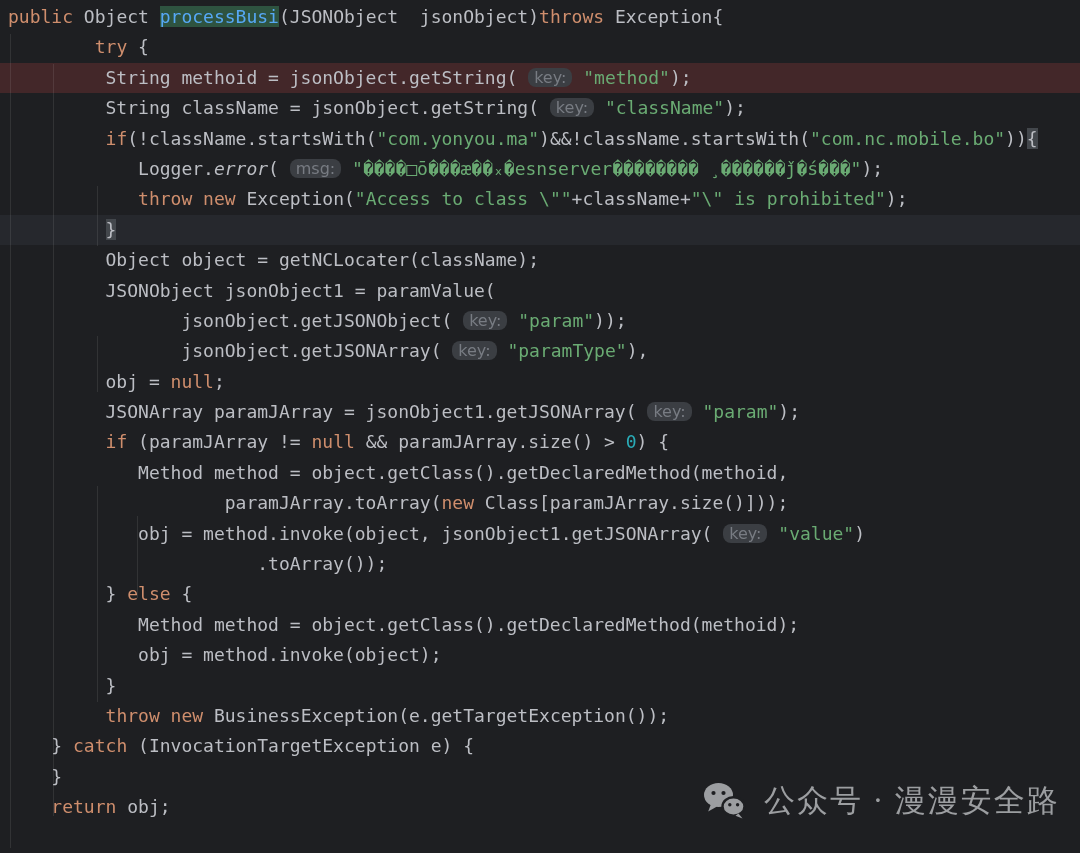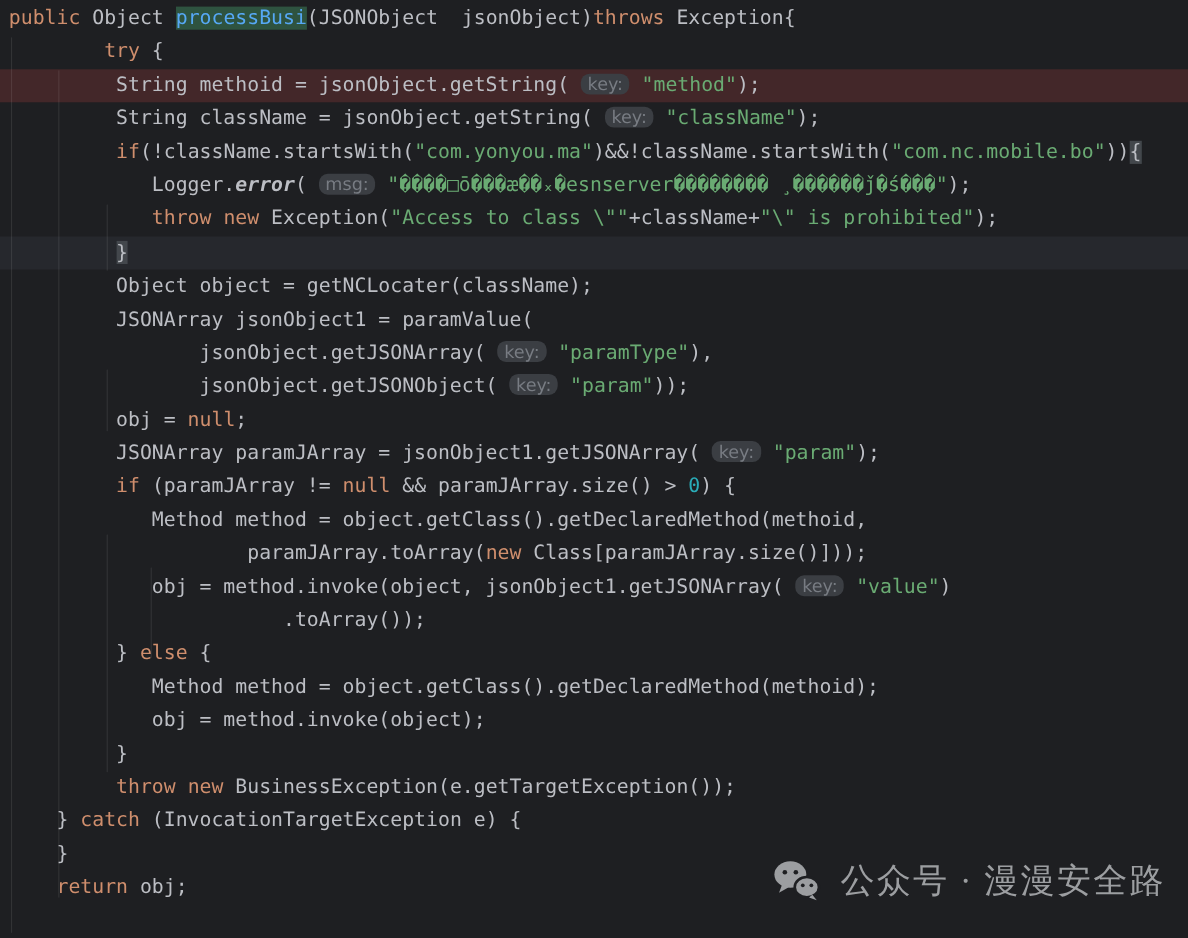--- a/index.html
+++ b/index.html
@@ -19,21 +19,21 @@
     color:var(--def,#bcbec4);
     position:relative;
   }
   .bg-red{background:var(--linered,#432729);}
   .bg-cur{background:var(--linecur,#26282d);}
   .tok-def{color:var(--def,#bcbec4);}
   .tok-kw{color:var(--kw,#cf8e6d);}
   .tok-str{color:var(--str,#6aab73);}
   .tok-num{color:var(--num,#2aacb8);}
   .tok-decl{color:var(--decl,#56a8f5);background:var(--declbg,#2e5340);}
-  .tok-ital{color:var(--def,#bcbec4);font-style:italic;font-weight:bold;}
+  .tok-ital{color:var(--def,#bcbec4);font-style:italic;}
   .tok-brh{background:var(--brh,#43474c);}
   .tok-hint{
     display:inline-block;
     font-family:"DejaVu Sans", "Liberation Sans", sans-serif;
     font-size:16px;
     line-height:19px;
     color:var(--hintfg,#787c83);
     background:var(--hintbg,#3b3e43);
     border-radius:8px;
     padding:0 6px;
@@ -63,23 +63,23 @@
   <div id="code-lines">
       <div class="code-line"><span class="tok-kw">public</span><span class="tok-def"> Object </span><span class="tok-decl">processBusi</span><span class="tok-def">(JSONObject  jsonObject)</span><span class="tok-kw">throws</span><span class="tok-def"> Exception{</span></div>
       <div class="code-line"><span class="tok-def">        </span><span class="tok-kw">try</span><span class="tok-def"> {</span></div>
       <div class="code-line bg-red"><span class="tok-def">         String methoid = jsonObject.getString( </span><span class="tok-hint">key:</span><span class="tok-def"> </span><span class="tok-str">"method"</span><span class="tok-def">);</span></div>
       <div class="code-line"><span class="tok-def">         String className = jsonObject.getString( </span><span class="tok-hint">key:</span><span class="tok-def"> </span><span class="tok-str">"className"</span><span class="tok-def">);</span></div>
       <div class="code-line"><span class="tok-def">         </span><span class="tok-kw">if</span><span class="tok-def">(!className.startsWith(</span><span class="tok-str">"com.yonyou.ma"</span><span class="tok-def">)&amp;&amp;!className.startsWith(</span><span class="tok-str">"com.nc.mobile.bo"</span><span class="tok-def">))</span><span class="tok-brh">{</span></div>
       <div class="code-line"><span class="tok-def">            Logger.</span><span class="tok-ital">error</span><span class="tok-def">( </span><span class="tok-hint">msg:</span><span class="tok-def"> </span><span class="tok-str">"����□ō���æ��ₓ�esnserver�������� ¸������ǰ�ś���"</span><span class="tok-def">);</span></div>
       <div class="code-line"><span class="tok-def">            </span><span class="tok-kw">throw</span><span class="tok-def"> </span><span class="tok-kw">new</span><span class="tok-def"> Exception(</span><span class="tok-str">"Access to class \""</span><span class="tok-def">+className+</span><span class="tok-str">"\" is prohibited"</span><span class="tok-def">);</span></div>
       <div class="code-line bg-cur"><span class="tok-def">         </span><span class="tok-brh">}</span></div>
       <div class="code-line"><span class="tok-def">         Object object = getNCLocater(className);</span></div>
-      <div class="code-line"><span class="tok-def">         JSONArray jsonObject1 = paramValue(</span></div>
+      <div class="code-line"><span class="tok-def">         JSONObject jsonObject1 = paramValue(</span></div>
+      <div class="code-line"><span class="tok-def">                jsonObject.getJSONObject( </span><span class="tok-hint">key:</span><span class="tok-def"> </span><span class="tok-str">"param"</span><span class="tok-def">));</span></div>
       <div class="code-line"><span class="tok-def">                jsonObject.getJSONArray( </span><span class="tok-hint">key:</span><span class="tok-def"> </span><span class="tok-str">"paramType"</span><span class="tok-def">),</span></div>
-      <div class="code-line"><span class="tok-def">                jsonObject.getJSONObject( </span><span class="tok-hint">key:</span><span class="tok-def"> </span><span class="tok-str">"param"</span><span class="tok-def">));</span></div>
       <div class="code-line"><span class="tok-def">         obj = </span><span class="tok-kw">null</span><span class="tok-def">;</span></div>
       <div class="code-line"><span class="tok-def">         JSONArray paramJArray = jsonObject1.getJSONArray( </span><span class="tok-hint">key:</span><span class="tok-def"> </span><span class="tok-str">"param"</span><span class="tok-def">);</span></div>
       <div class="code-line"><span class="tok-def">         </span><span class="tok-kw">if</span><span class="tok-def"> (paramJArray != </span><span class="tok-kw">null</span><span class="tok-def"> &amp;&amp; paramJArray.size() &gt; </span><span class="tok-num">0</span><span class="tok-def">) {</span></div>
       <div class="code-line"><span class="tok-def">            Method method = object.getClass().getDeclaredMethod(methoid,</span></div>
       <div class="code-line"><span class="tok-def">                    paramJArray.toArray(</span><span class="tok-kw">new</span><span class="tok-def"> Class[paramJArray.size()]));</span></div>
       <div class="code-line"><span class="tok-def">            obj = method.invoke(object, jsonObject1.getJSONArray( </span><span class="tok-hint">key:</span><span class="tok-def"> </span><span class="tok-str">"value"</span><span class="tok-def">)</span></div>
       <div class="code-line"><span class="tok-def">                       .toArray());</span></div>
       <div class="code-line"><span class="tok-def">         } </span><span class="tok-kw">else</span><span class="tok-def"> {</span></div>
       <div class="code-line"><span class="tok-def">            Method method = object.getClass().getDeclaredMethod(methoid);</span></div>
       <div class="code-line"><span class="tok-def">            obj = method.invoke(object);</span></div>

